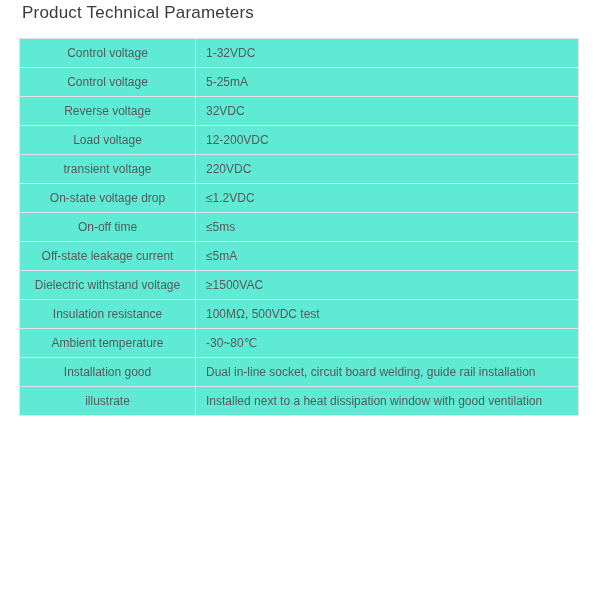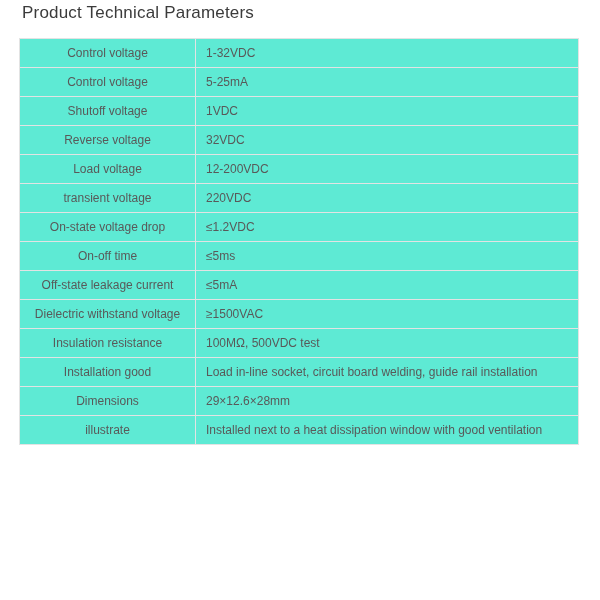--- a/index.html
+++ b/index.html
@@ -63,24 +63,20 @@
     <tbody>
         <tr>
           <td class="param-cell">Control voltage</td>
           <td class="value-cell">1-32VDC</td>
         </tr>
         <tr>
           <td class="param-cell">Control voltage</td>
           <td class="value-cell">5-25mA</td>
         </tr>
         <tr>
-          <td class="param-cell">Shutoff voltage</td>
-          <td class="value-cell">1VDC</td>
-        </tr>
-        <tr>
           <td class="param-cell">Reverse voltage</td>
           <td class="value-cell">32VDC</td>
         </tr>
         <tr>
           <td class="param-cell">Load voltage</td>
           <td class="value-cell">12-200VDC</td>
         </tr>
         <tr>
           <td class="param-cell">transient voltage</td>
           <td class="value-cell">220VDC</td>
@@ -99,26 +95,26 @@
         </tr>
         <tr>
           <td class="param-cell">Dielectric withstand voltage</td>
           <td class="value-cell">≥1500VAC</td>
         </tr>
         <tr>
           <td class="param-cell">Insulation resistance</td>
           <td class="value-cell">100MΩ, 500VDC test</td>
         </tr>
         <tr>
-          <td class="param-cell">Installation good</td>
-          <td class="value-cell">Load in-line socket, circuit board welding, guide rail installation</td>
+          <td class="param-cell">Ambient temperature</td>
+          <td class="value-cell">-30~80℃</td>
         </tr>
         <tr>
-          <td class="param-cell">Dimensions</td>
-          <td class="value-cell">29×12.6×28mm</td>
+          <td class="param-cell">Installation good</td>
+          <td class="value-cell">Dual in-line socket, circuit board welding, guide rail installation</td>
         </tr>
         <tr>
           <td class="param-cell">illustrate</td>
           <td class="value-cell">Installed next to a heat dissipation window with good ventilation</td>
         </tr>
       </tbody>
   </table>
 </div>
 
 </body></html>

